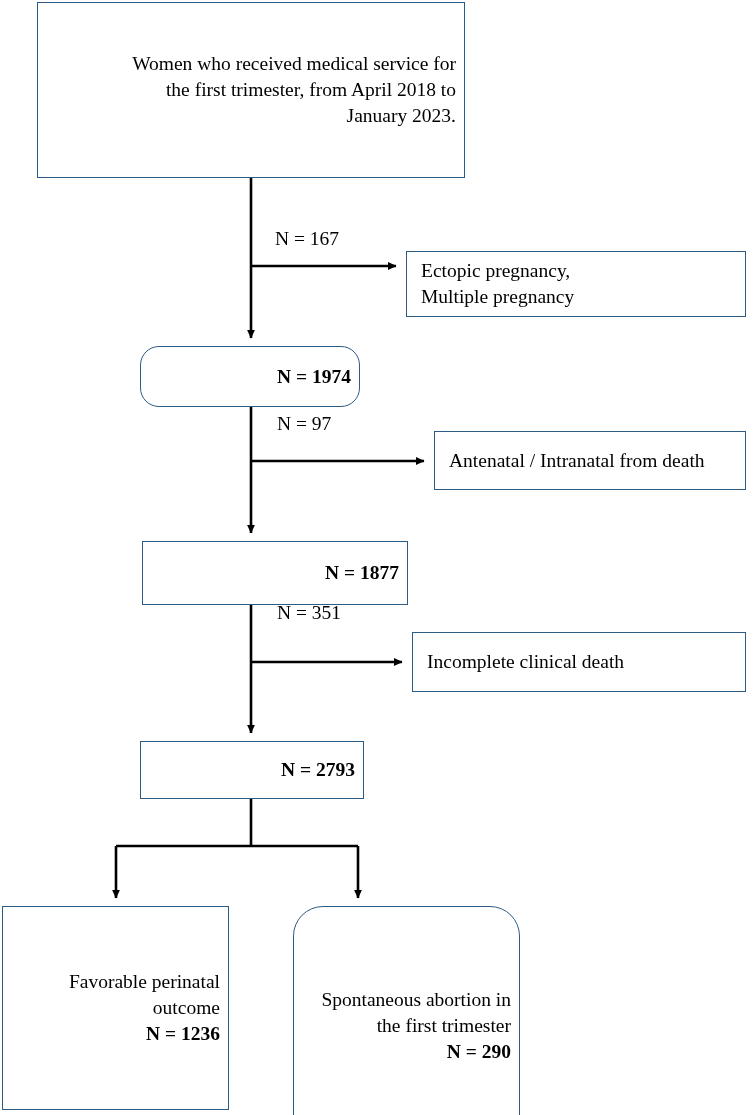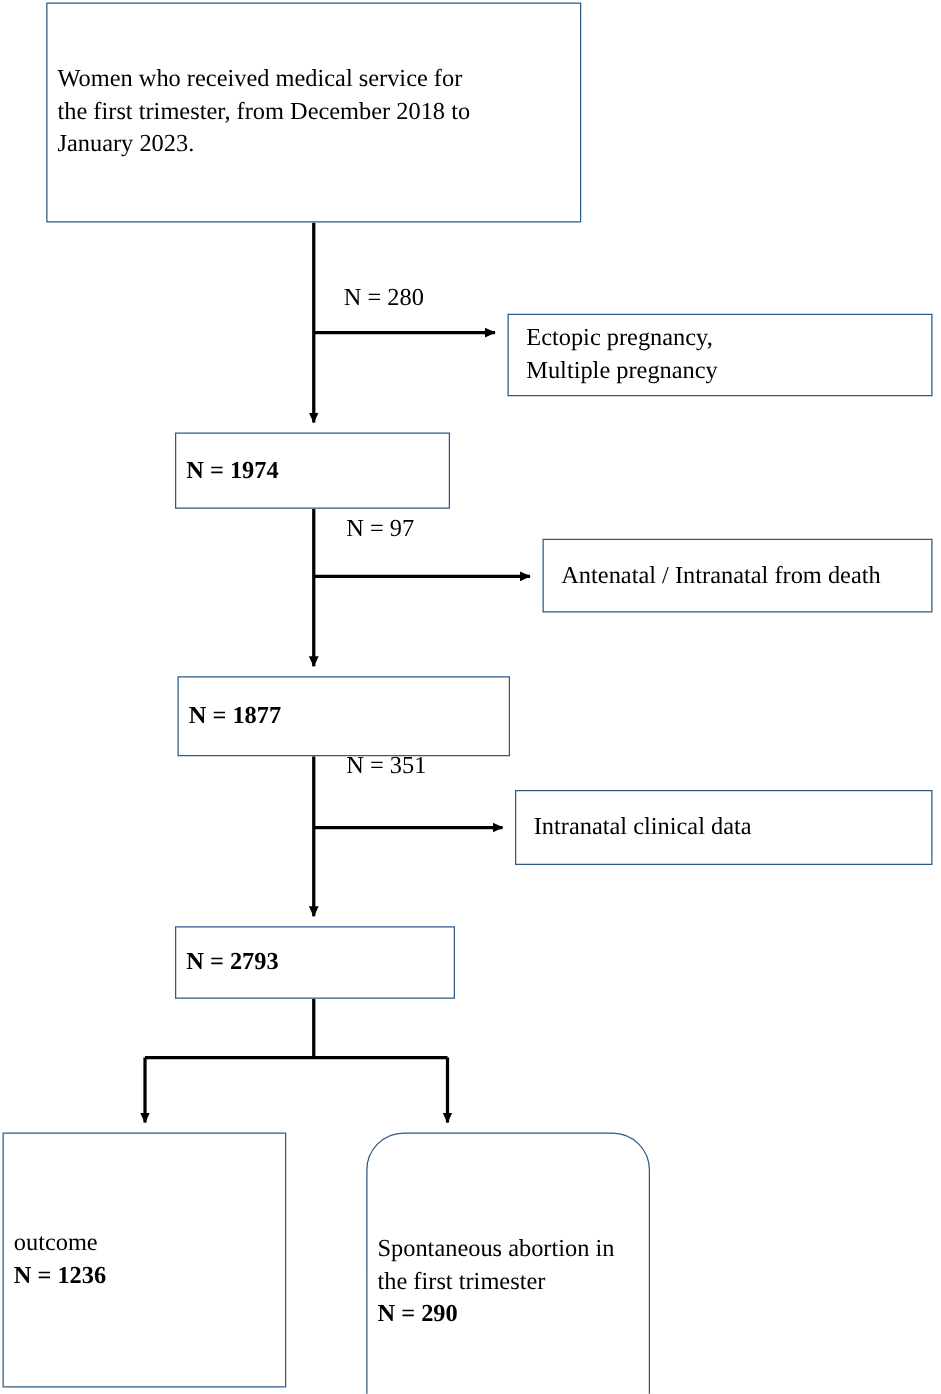--- a/index.html
+++ b/index.html
@@ -22,21 +22,21 @@
     width: 753px;
     height: 1115px;
   }
   .node {
     position: absolute;
     box-sizing: border-box;
     border: 1.5px solid #2c5b85;
     background: #ffffff;
     display: flex;
     flex-direction: column;
-    align-items: flex-start;
+    align-items: flex-end;
     justify-content: center;
     text-align: center;
     font-size: 19.5px;
     line-height: 1.33;
     padding: 4px 8px;
   }
   .node.left-align {
     align-items: flex-start;
     text-align: left;
     padding-left: 14px;
@@ -62,21 +62,21 @@
     left: 0;
     top: 0;
     width: 753px;
     height: 1115px;
     pointer-events: none;
   }
 
   
   #node-source   { left: 37px;  top: 2px;   width: 428px; height: 176px; }
   #node-excl-1   { left: 406px; top: 233px; width: 340px; height: 66px; margin-top: 18px;  }
-  #node-n1974    { left: 140px; top: 346px; width: 220px; height: 61px;  }
+  #node-n1974    { left: 140px; top: 346px; width: 220px; height: 61px; border-radius: 19px;  }
   #node-excl-2   { left: 434px; top: 431px; width: 312px; height: 59px;  }
   #node-n1877    { left: 142px; top: 541px; width: 266px; height: 64px;  }
   #node-excl-3   { left: 412px; top: 632px; width: 334px; height: 60px;  }
   #node-n1526    { left: 140px; top: 741px; width: 224px; height: 58px;  }
   #node-out-left { left: 2px;   top: 906px; width: 227px; height: 204px; }
   #node-out-right{ left: 293px; top: 906px; width: 227px; height: 240px; border-radius: 30px; }
 
   
   #lbl-167 { left: 275px; top: 228px; }
   #lbl-97  { left: 277px; top: 413px; }
@@ -107,21 +107,21 @@
     <line x1="251" y1="662" x2="402" y2="662" stroke="#000000" stroke-width="2.6" marker-end="url(#arrowhead)"></line>
 
     <line x1="251" y1="799" x2="251" y2="846" stroke="#000000" stroke-width="2.6"></line>
     <line x1="116" y1="846" x2="358" y2="846" stroke="#000000" stroke-width="2.6"></line>
     <line x1="116" y1="846" x2="116" y2="898" stroke="#000000" stroke-width="2.6" marker-end="url(#arrowhead)"></line>
     <line x1="358" y1="846" x2="358" y2="898" stroke="#000000" stroke-width="2.6" marker-end="url(#arrowhead)"></line>
   </svg>
 
   <div class="node wrap" id="node-source">
     <span class="line">Women who received medical service for</span>
-    <span class="line">the first trimester, from December 2018 to</span>
+    <span class="line">the first trimester, from April 2018 to</span>
     <span class="line">January 2023.</span>
   </div>
 
   <div class="node left-align" id="node-excl-1">
     <span class="line">Ectopic pregnancy,</span>
     <span class="line">Multiple pregnancy</span>
   </div>
 
   <div class="node" id="node-n1974">
     <span class="line bold">N = 1974</span>
@@ -129,35 +129,36 @@
 
   <div class="node left-align" id="node-excl-2">
     <span class="line">Antenatal / Intranatal from death</span>
   </div>
 
   <div class="node" id="node-n1877">
     <span class="line bold">N = 1877</span>
   </div>
 
   <div class="node left-align" id="node-excl-3">
-    <span class="line">Intranatal clinical data</span>
+    <span class="line">Incomplete clinical death</span>
   </div>
 
   <div class="node" id="node-n1526">
     <span class="line bold">N = 2793</span>
   </div>
 
   <div class="node" id="node-out-left">
+    <span class="line">Favorable perinatal</span>
     <span class="line">outcome</span>
     <span class="line bold">N = 1236</span>
   </div>
 
   <div class="node" id="node-out-right">
     <span class="line">Spontaneous abortion in</span>
     <span class="line">the first trimester</span>
     <span class="line bold">N = 290</span>
   </div>
 
-  <span class="edge-label" id="lbl-167">N = 280</span>
+  <span class="edge-label" id="lbl-167">N = 167</span>
   <span class="edge-label" id="lbl-97">N = 97</span>
   <span class="edge-label" id="lbl-351">N = 351</span>
 
 </div>
 
 </body></html>

